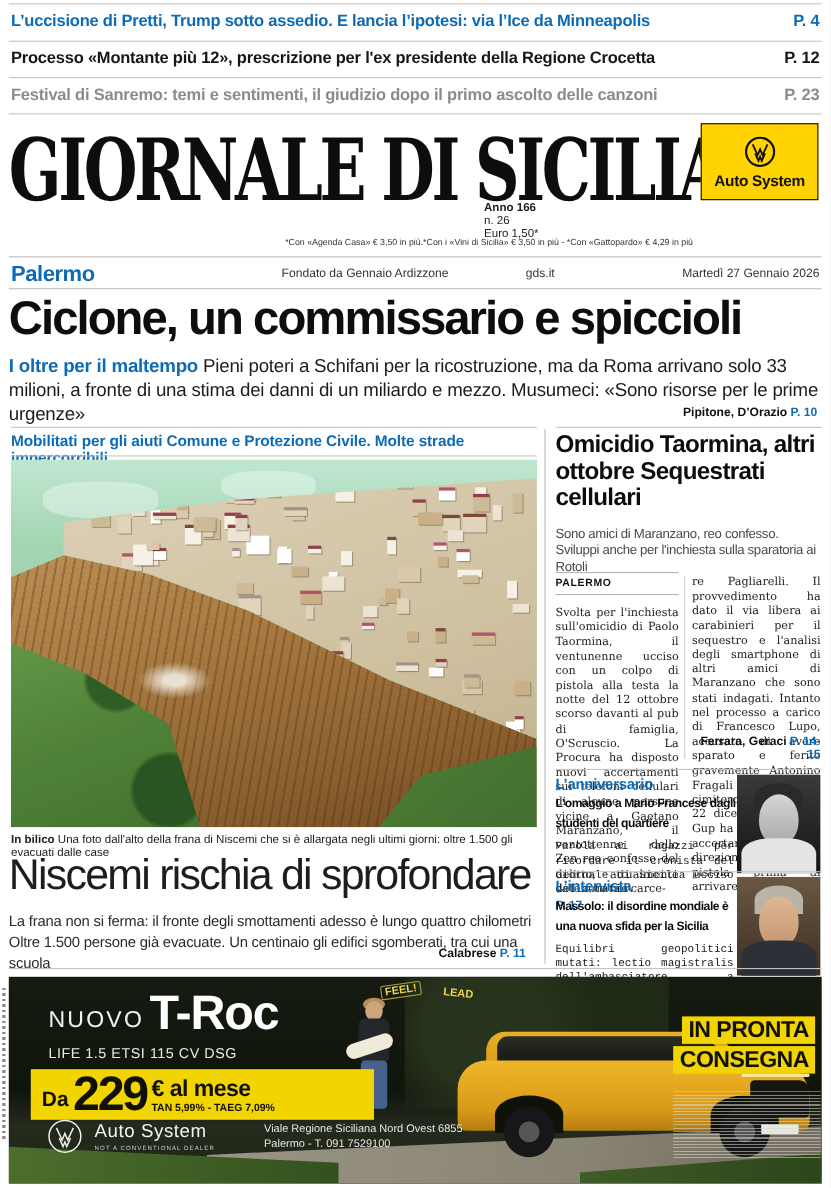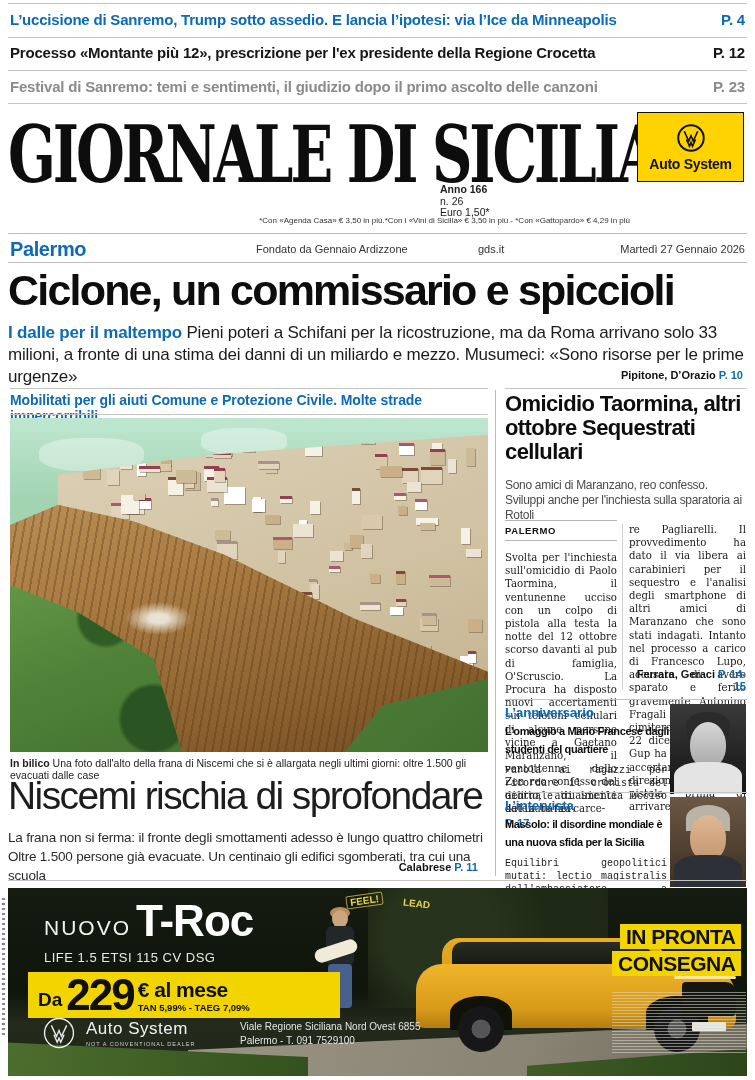--- a/index.html
+++ b/index.html
@@ -149,21 +149,21 @@
   .barcode-strip { position:absolute; left:2px; top:898px; width:3px; height:140px;
     background:repeating-linear-gradient(180deg,#888 0 2px,#fff 2px 5px); }
 </style>
 </head>
 <body>
 
 <div class="page">
 
   <div class="rule" style="left:8px;top:3px;width:739px"></div>
   <div class="teaser t-blue" style="top:11px">
-    <span>L’uccisione di Sanremo, Trump sotto assedio. E lancia l’ipotesi: via l’Ice da Minneapolis</span>
+    <span>L’uccisione di Pretti, Trump sotto assedio. E lancia l’ipotesi: via l’Ice da Minneapolis</span>
     <span class="pg">P. 4</span>
   </div>
   <div class="rule" style="left:8px;top:37px;width:739px"></div>
   <div class="teaser t-black" style="top:44px">
     <span>Processo «Montante più 12», prescrizione per l'ex presidente della Regione Crocetta</span>
     <span class="pg">P. 12</span>
   </div>
   <div class="rule" style="left:8px;top:70px;width:739px"></div>
   <div class="teaser t-gray" style="top:78px">
     <span>Festival di Sanremo: temi e sentimenti, il giudizio dopo il primo ascolto delle canzoni</span>
@@ -191,21 +191,21 @@
 
   <div class="dateline">
     <span class="city">Palermo</span>
     <span class="founded">Fondato da Gennaio Ardizzone</span>
     <span class="site">gds.it</span>
     <span class="date">Martedì 27 Gennaio 2026</span>
   </div>
 
   <div class="lead-headline">Ciclone, un commissario e spiccioli</div>
   <div class="lead-deck">
-    <span class="kicker">I dalle per il maltempo</span>
+    <span class="kicker">I oltre per il maltempo</span>
     <span>Pieni poteri a Schifani per la ricostruzione, ma da Roma arrivano solo 33 milioni, a fronte di una stima dei danni di un miliardo e mezzo. Musumeci: «Sono risorse per le prime urgenze»</span>
   </div>
   <div class="byline lead-byline">
     <span class="nm">Pipitone, D’Orazio</span>
     <span class="pg">P. 10</span>
   </div>
 
   <div class="rule" style="left:10px;top:388px;width:478px"></div>
   <div class="strap">Mobilitati per gli aiuti Comune e Protezione Civile. Molte strade impercorribili</div>
   <div class="rule" style="left:10px;top:414px;width:478px"></div>

